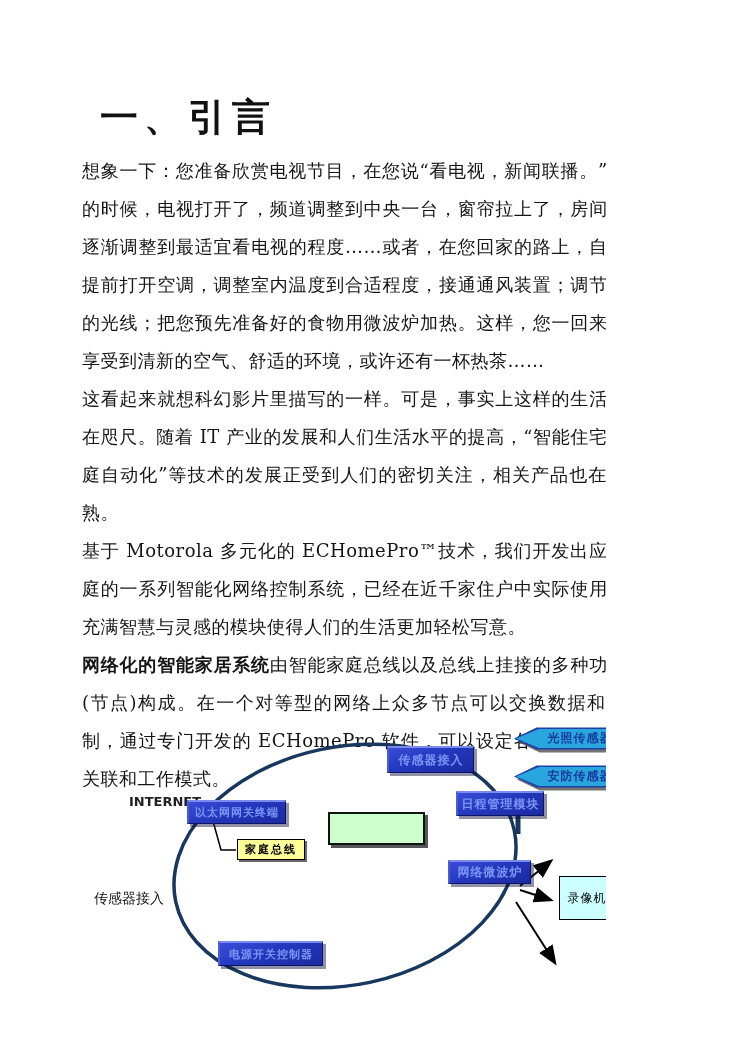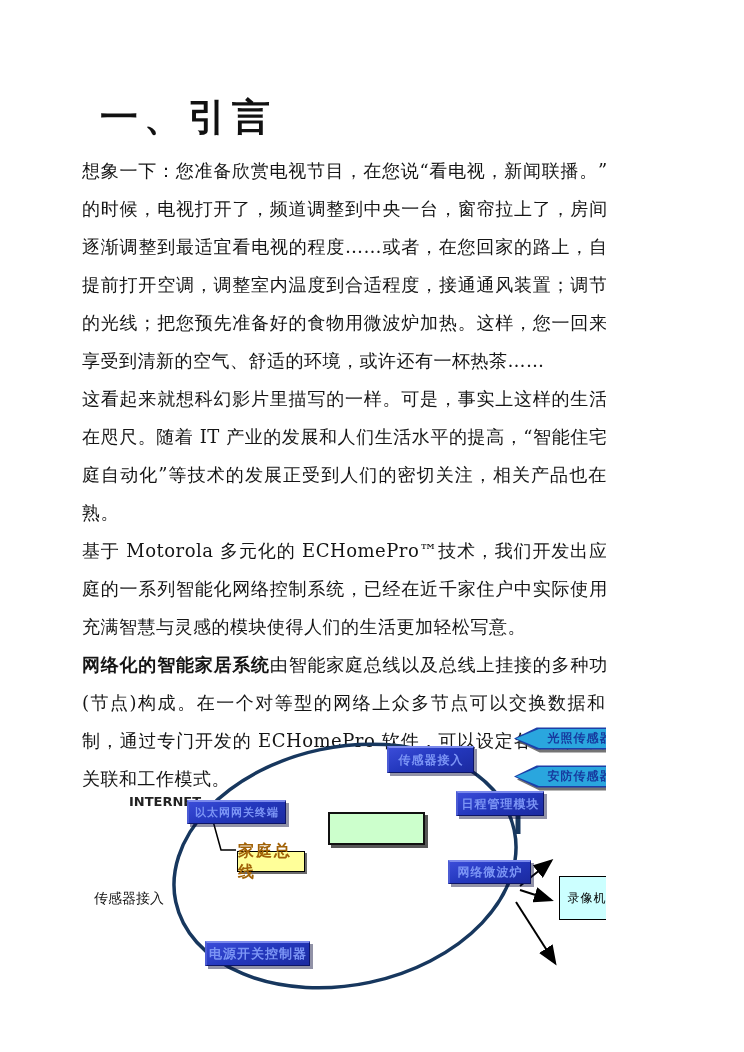--- a/index.html
+++ b/index.html
@@ -81,21 +81,21 @@
     color: var(--arrow-cyan-text);
     font-size: 12px; font-weight: bold; letter-spacing: 1px; white-space: nowrap;
   }
 
   .yellow-box {
     position: absolute;
     display: flex; align-items: center; justify-content: center;
     background: var(--home-bus-fill);
     border: 1px solid #000;
     box-shadow: 2px 2px 0 #6b6b6b;
-    font-size: 16px; font-weight: bold; color: #a16207; letter-spacing: 2px; margin-top: 12px;
+    font-size: 11px; font-weight: bold; color: #000000; letter-spacing: 2px;
   }
   .green-box {
     position: absolute;
     background: var(--green-box-fill);
     border: 2px solid #111;
     box-shadow: 3px 3px 0 #565656;
   }
   .device-box {
     position: absolute;
     background: var(--device-box-fill);
@@ -168,16 +168,16 @@
 
     <div class="yellow-box" style="left:237px; top:839px; width:66px; height:19px;">家庭总线</div>
 
     <div class="blue-node" style="left:448px; top:832px; width:80px; height:21px;margin-top:28px;">网络微波炉</div>
 
     <div class="device-box" style="left:559px; top:876px; width:69px; height:42px;">
       <div class="device-cell">录像机</div>
       <div class="device-cell bottom">电视机</div>
     </div>
 
-    <div class="blue-node" style="left:205px; top:941px; width:102px; height:22px; font-size:13px;">电源开关控制器</div>
+    <div class="blue-node" style="left:218px; top:941px; width:102px; height:22px; font-size:11px;">电源开关控制器</div>
 
   </div>
 </div>
 
 </body></html>

